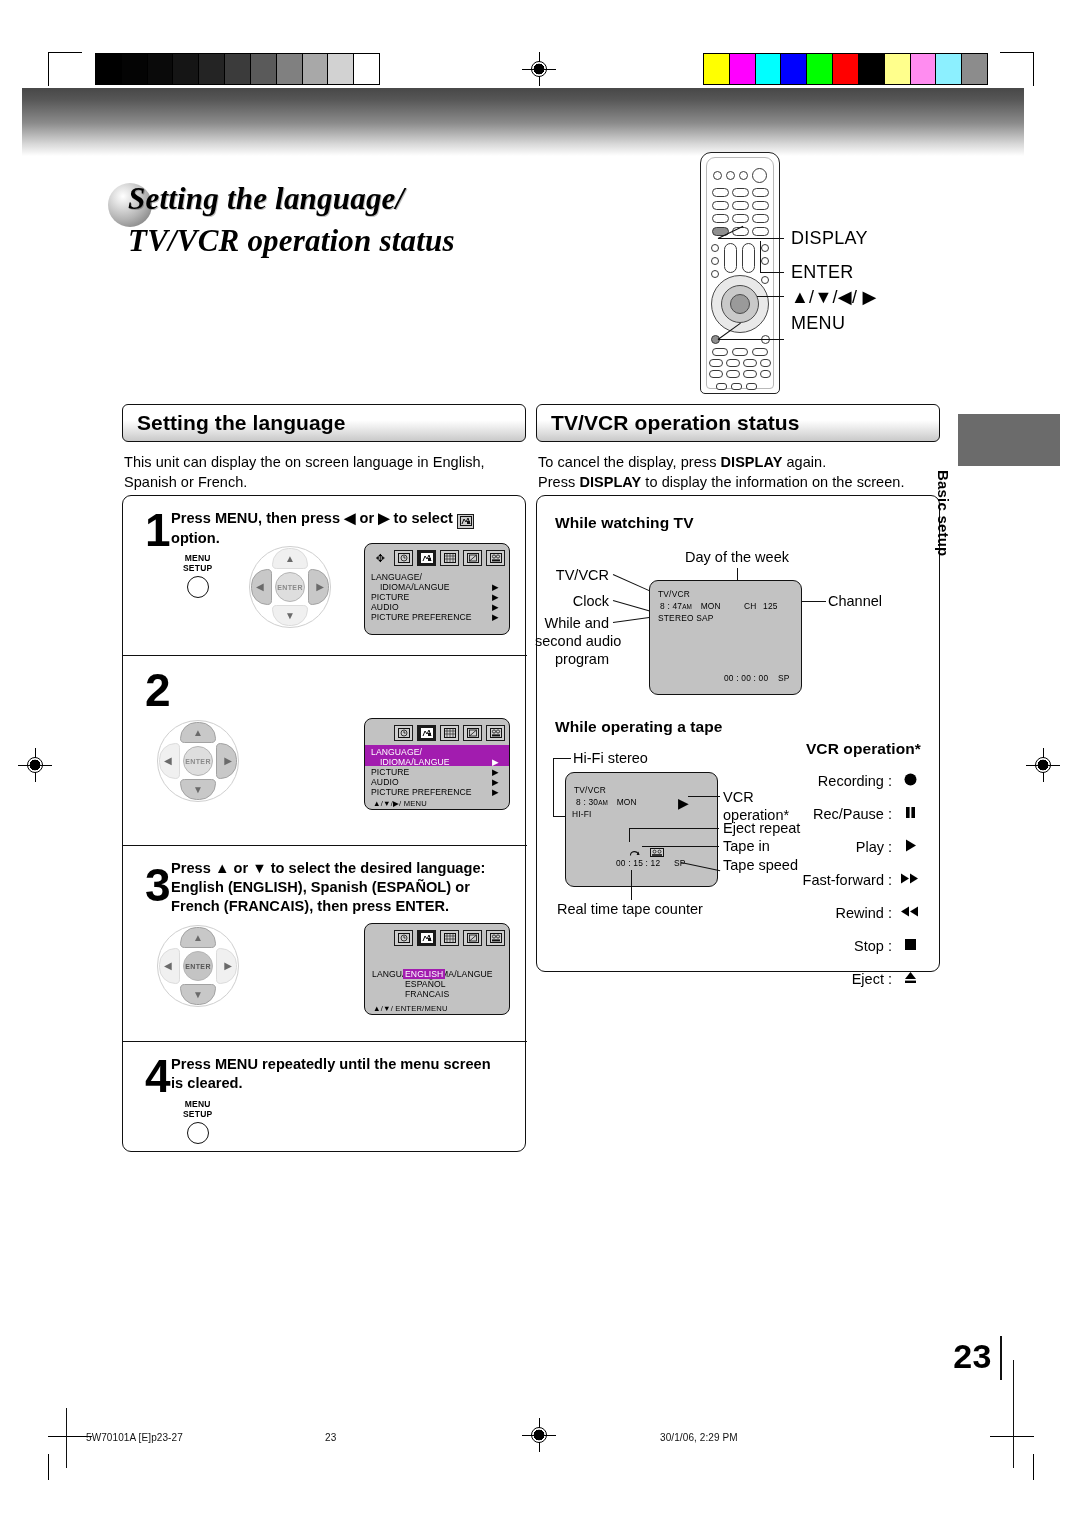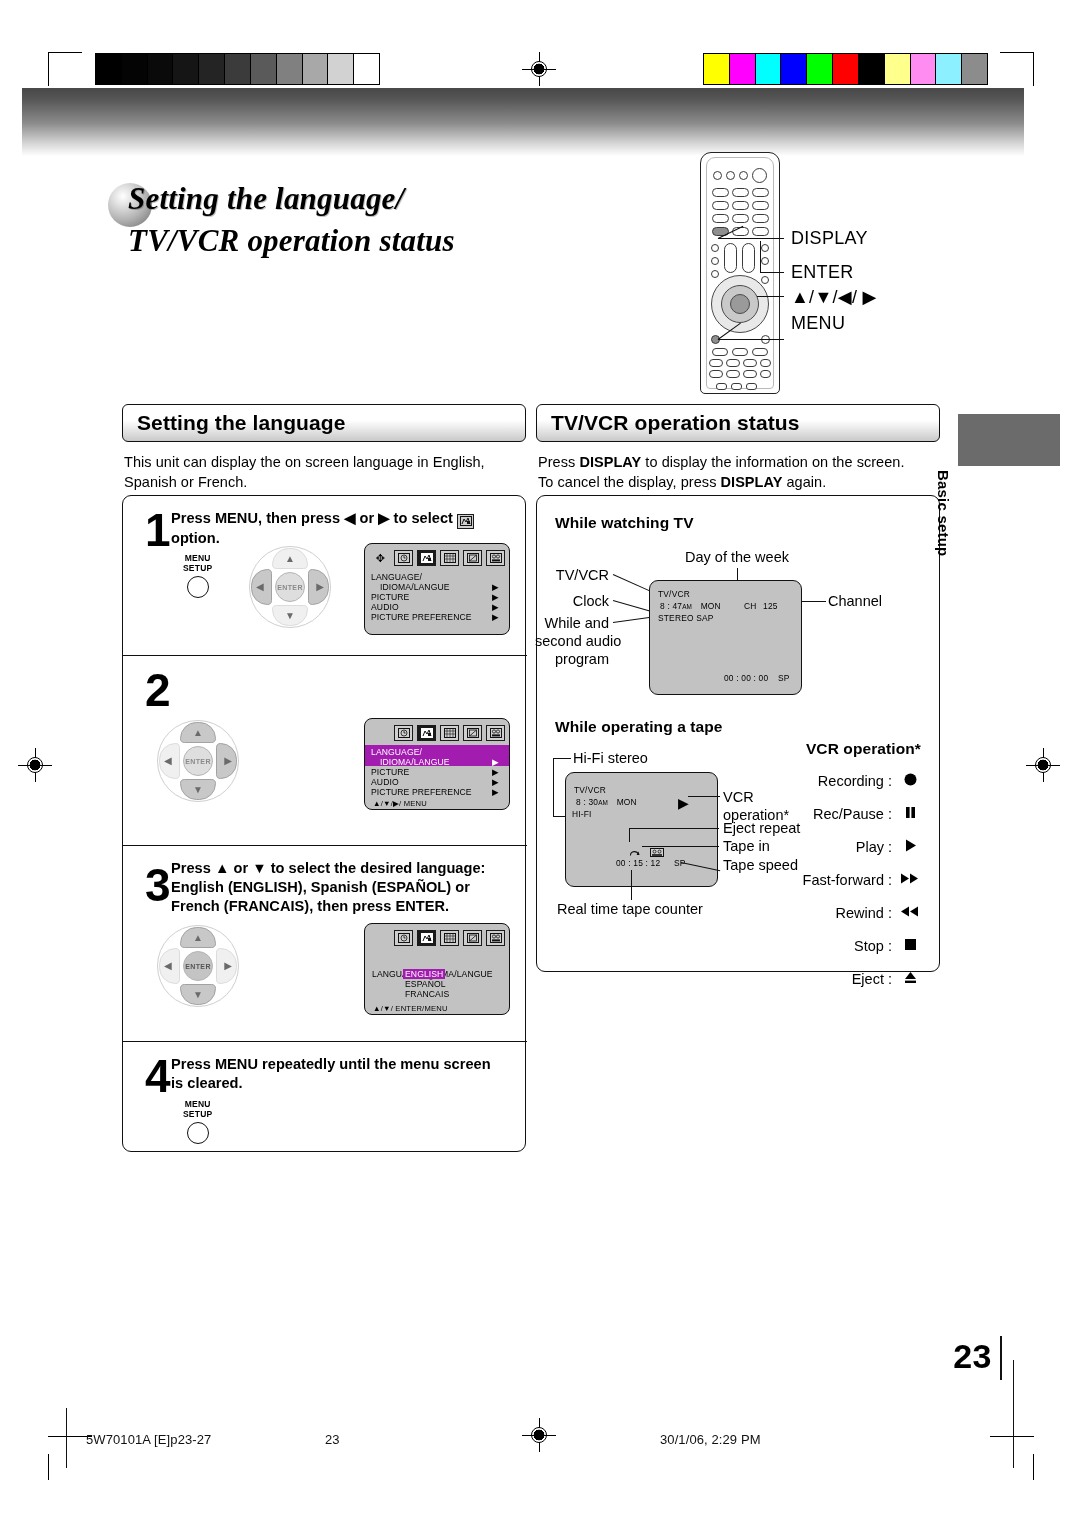--- a/index.html
+++ b/index.html
@@ -202,21 +202,21 @@
     transform:rotate(90deg); transform-origin:left top; white-space:nowrap;
   }
 
   
   .pageno {
     position:absolute; right:88px; top:1337px; font-size:34px; font-weight:bold; letter-spacing:0.5px;
   }
   .pageno-rule { position:absolute; right:78px; top:1336px; width:2px; height:44px; background:#111; }
   .footrule-l { position:absolute; left:66px; top:1408px; width:1.3px; height:60px; background:#111; }
   .footrule-r { position:absolute; right:66px; top:1360px; width:1.3px; height:108px; background:#111; }
-  .foot { position:absolute; top:1432px; font-size:13px; letter-spacing:0.1px; color:#111; }
+  .foot { position:absolute; top:1432px; font-size:10px; letter-spacing:0.1px; color:#111; }
 </style>
 </head>
 <body>
 
 <div class="bar-wrap" style="left:95px; top:53px; width:285px; height:32px;" id="grayBar">
     <span style="background: rgb(0, 0, 0); flex: 1 1 0%;"></span>
     <span style="background: rgb(4, 4, 4); flex: 1 1 0%;"></span>
     <span style="background: rgb(10, 10, 10); flex: 1 1 0%;"></span>
     <span style="background: rgb(21, 21, 21); flex: 1 1 0%;"></span>
     <span style="background: rgb(36, 36, 36); flex: 1 1 0%;"></span>
@@ -356,24 +356,24 @@
 <div class="plate" style="left:536px; top:404px; width:404px;">
   <span>TV/VCR operation status</span>
 </div>
 
 <div class="intro" style="left:124px; top:452px; width:404px;">
   <div>This unit can display the on screen language in English,</div>
   <div>Spanish or French.</div>
 </div>
 <div class="intro" style="left:538px; top:452px; width:410px;">
   <div>
+    <span>To cancel the display, press </span><b>DISPLAY</b><span> again.</span>
+  </div>
+  <div>
     <span>Press </span><b>DISPLAY</b><span> to display the information on the screen.</span>
-  </div>
-  <div>
-    <span>To cancel the display, press </span><b>DISPLAY</b><span> again.</span>
   </div>
 </div>
 
 <div class="steps">
 
   <div class="step-num" style="left:22px; top:11px;">1</div>
   <div class="step-txt" style="left:48px; top:13px; width:345px;">
     <div>
       <span>Press MENU, then press ◀ or ▶ to select</span>
       <span class="osd-icon" style="display:inline-flex; width:17px; height:15px; vertical-align:-3px;">

